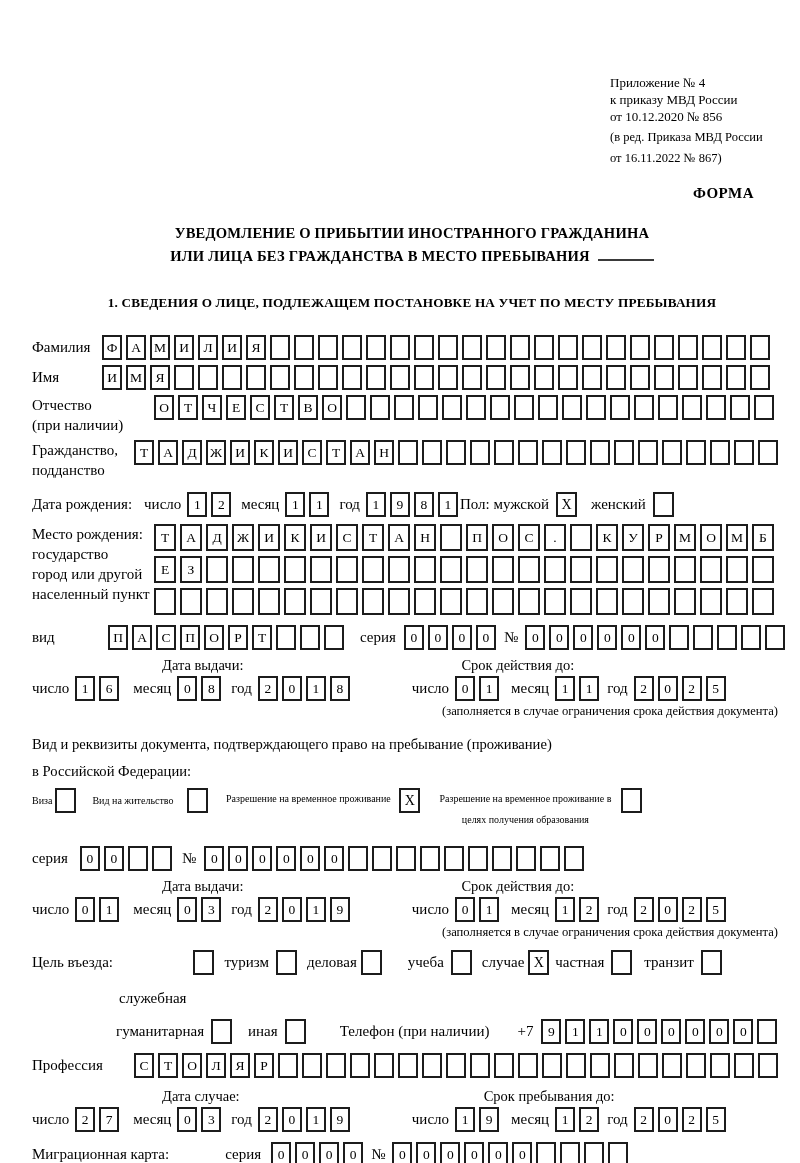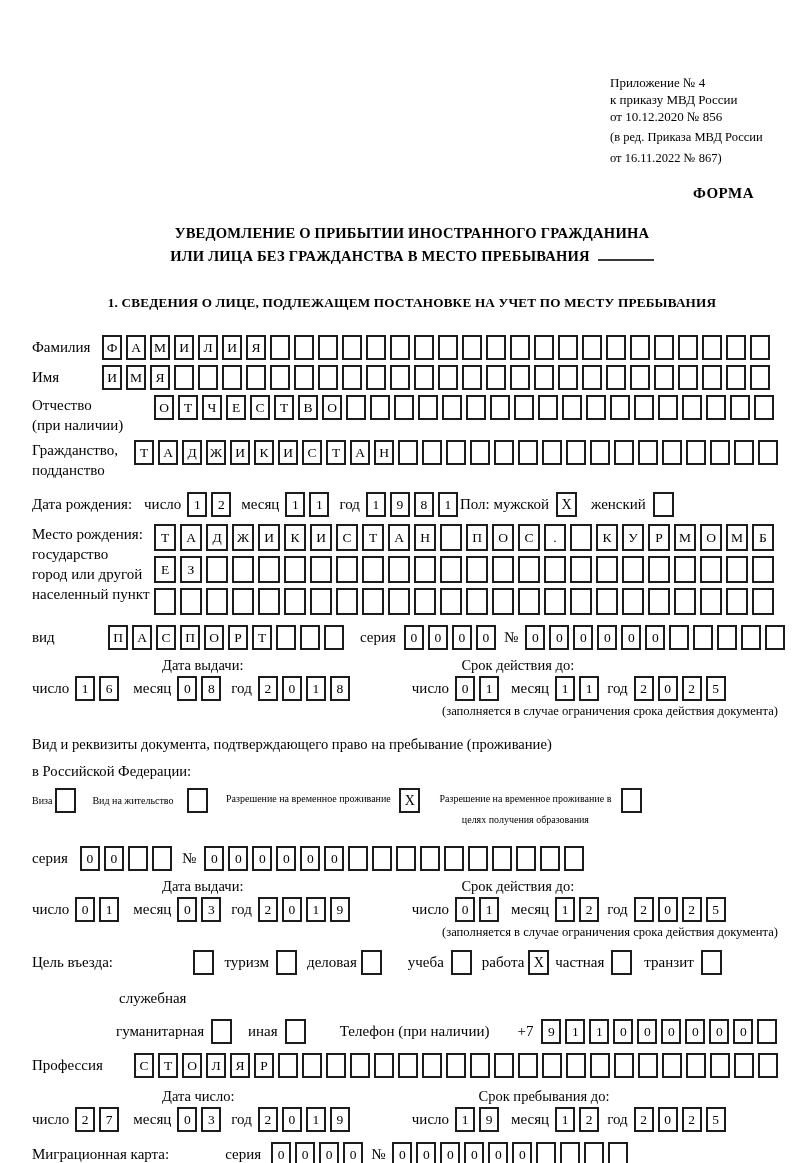--- a/index.html
+++ b/index.html
@@ -519,21 +519,21 @@
   <div class="row" style="margin-top:10px;">
     <span class="lbl">Цель въезда:</span>
     <span class="lbl" style="margin-left:6px;margin-top:36px;">служебная</span>
     <span class="cbox"></span>
     <span class="lbl" style="margin-left:10px;">туризм</span>
     <span class="cbox"></span>
     <span class="lbl" style="margin-left:10px;">деловая</span>
     <span class="cbox" style="margin-left:4px;"></span>
     <span class="lbl" style="margin-left:26px;">учеба</span>
     <span class="cbox"></span>
-    <span class="lbl" style="margin-left:10px;">работа</span>
+    <span class="lbl" style="margin-left:10px;">случае</span>
     <span class="cbox" style="margin-left:4px;">X</span>
     <span class="lbl" style="margin-left:6px;">частная</span>
     <span class="cbox"></span>
     <span class="lbl" style="margin-left:12px;">транзит</span>
     <span class="cbox"></span>
   </div>
 
   <div class="row" style="margin-top:8px;">
     <span class="lbl" style="margin-left:84px;">гуманитарная</span>
     <span class="cbox"></span>
@@ -582,21 +582,21 @@
         <span class="cell"></span>
         <span class="cell"></span>
         <span class="cell"></span>
         <span class="cell"></span>
         <span class="cell"></span>
         <span class="cell"></span>
       </span>
   </div>
 
   <div class="row date-heads" style="margin-top:10px;">
-    <span style="margin-left:130px;">Дата число:</span>
+    <span style="margin-left:130px;">Дата случае:</span>
     <span style="margin-left:244px;">Срок пребывания до:</span>
   </div>
 
   <div class="row" style="margin-top:2px;">
     <span class="grp">
       <span class="lbl">число</span>
       <span class="cells">
           <span class="cell">2</span>
           <span class="cell">7</span>
         </span>

